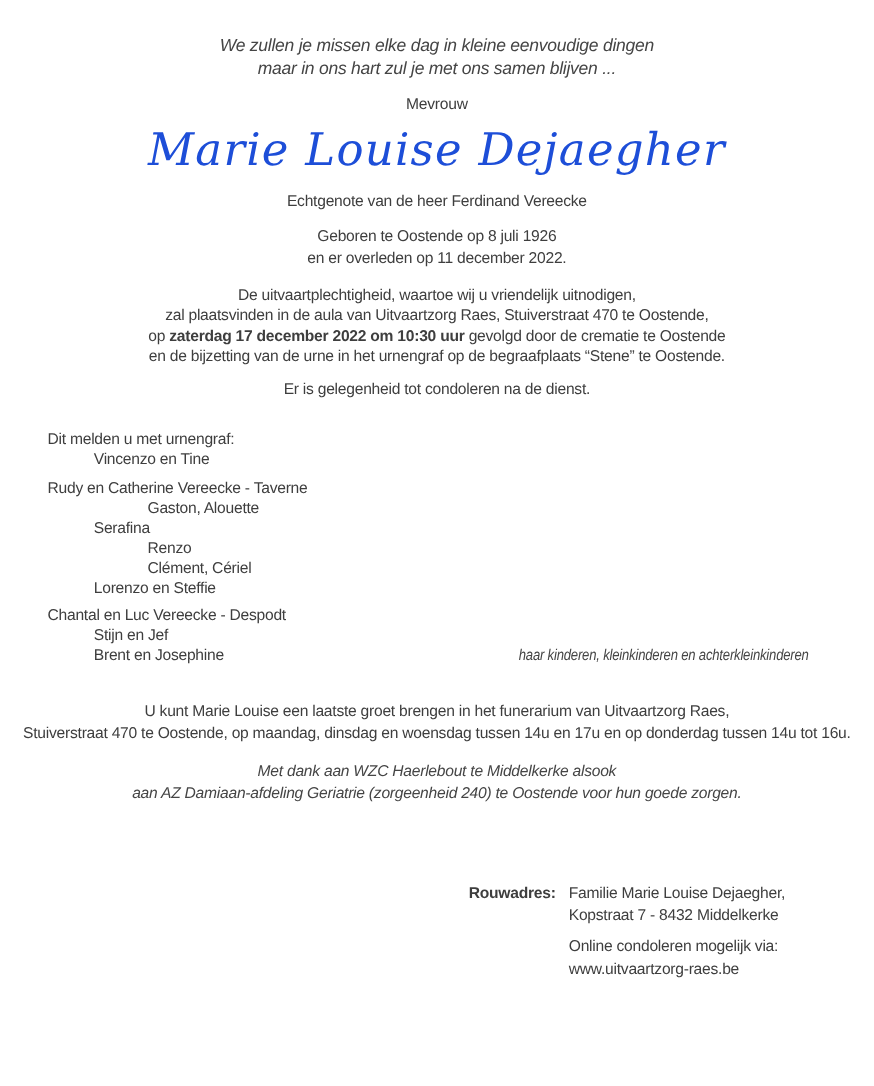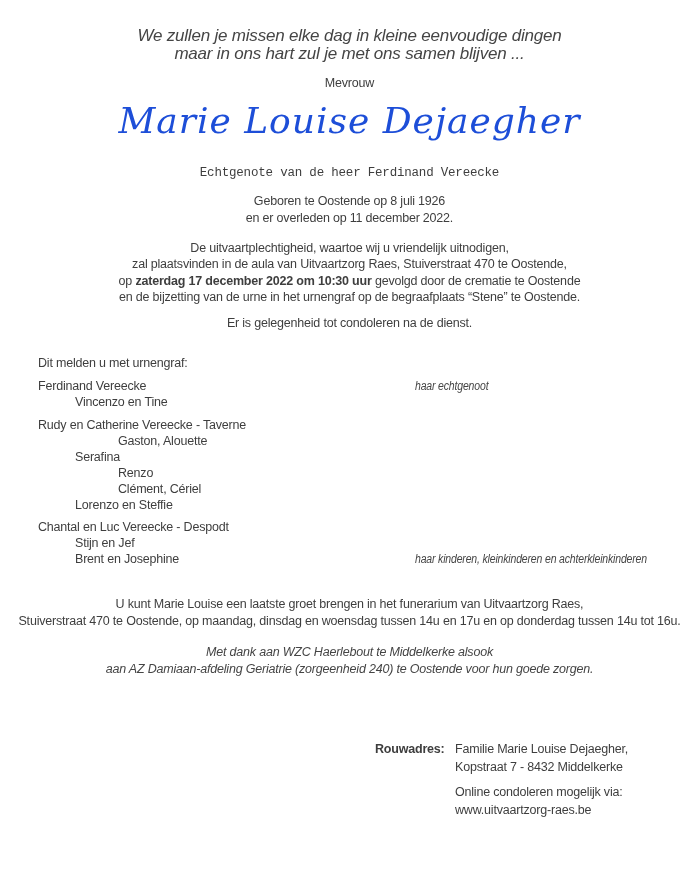--- a/index.html
+++ b/index.html
@@ -10,33 +10,33 @@
     background:#ffffff;
     font-family:"Liberation Sans", sans-serif;
     font-size:12.5px;
     letter-spacing:-0.2px;
     color:#3e3e3e;
     overflow:hidden;
     box-sizing:border-box;
   }
   .center { text-align:center; }
 
-  .quote { margin-top:0; padding-top:27px; font-style:italic; line-height:18px; font-size:17px; color:#454545; }
+  .quote { margin-top:0; padding-top:27px; font-style:italic; line-height:18px; font-size:14px; color:#454545; }
   .salutation { margin-top:12px; line-height:16px; }
   .deceased-name {
     margin-top:6px;
     font-family:"DejaVu Serif", serif;
     font-style:italic;
     font-weight:400;
     font-size:36px;
     line-height:48px;
     letter-spacing:1px;
     color:#1d4ed8;
   }
-  .spouse-line { margin-top:20px; line-height:16px;font-family:Liberation Mono, monospace; }
+  .spouse-line { margin-top:8px; line-height:16px; }
   .life-dates { margin-top:12px; line-height:16.5px; }
   .ceremony { margin-top:14px; line-height:16.3px; }
   .ceremony .bold { font-weight:bold; }
   .condolence { margin-top:10px; line-height:16px; }
 
   .family-section { margin-top:24px; padding:0 34px 0 38px; }
   .family-intro { line-height:16px; }
   .fam-row { position:relative; line-height:16px; }
   .fam-row.first-of-group { margin-top:7px; }
   .fam-row.group-gap { margin-top:6px; }
@@ -89,24 +89,20 @@
     <div>zal plaatsvinden in de aula van Uitvaartzorg Raes, Stuiverstraat 470 te Oostende,</div>
     <div class="nowrap"><span>op </span><span class="bold">zaterdag 17 december 2022 om 10:30 uur</span><span> gevolgd door de crematie te Oostende</span></div>
     <div>en de bijzetting van de urne in het urnengraf op de begraafplaats “Stene” te Oostende.</div>
   </div>
 
   <div class="condolence center">Er is gelegenheid tot condoleren na de dienst.</div>
 
   <div class="family-section">
     <div class="family-intro">Dit melden u met urnengraf:</div>
 
-    <div class="fam-row first-of-group">
-      <span>Ferdinand Vereecke</span>
-      <span class="relation">haar echtgenoot</span>
-    </div>
 
     <div class="fam-row indent-1">
       <span>Vincenzo en Tine</span>
     </div>
     <div class="fam-row first-of-group">
       <span>Rudy en Catherine Vereecke - Taverne</span>
     </div>
     <div class="fam-row indent-2">
       <span>Gaston, Alouette</span>
     </div>

